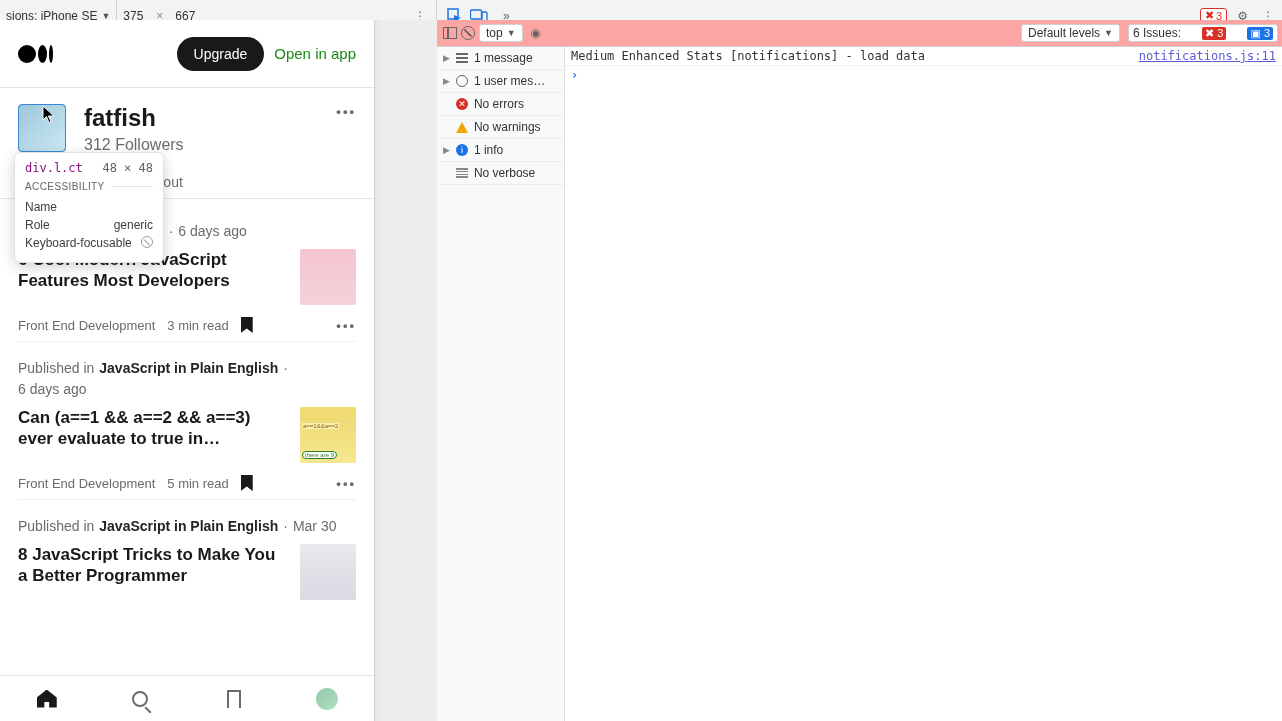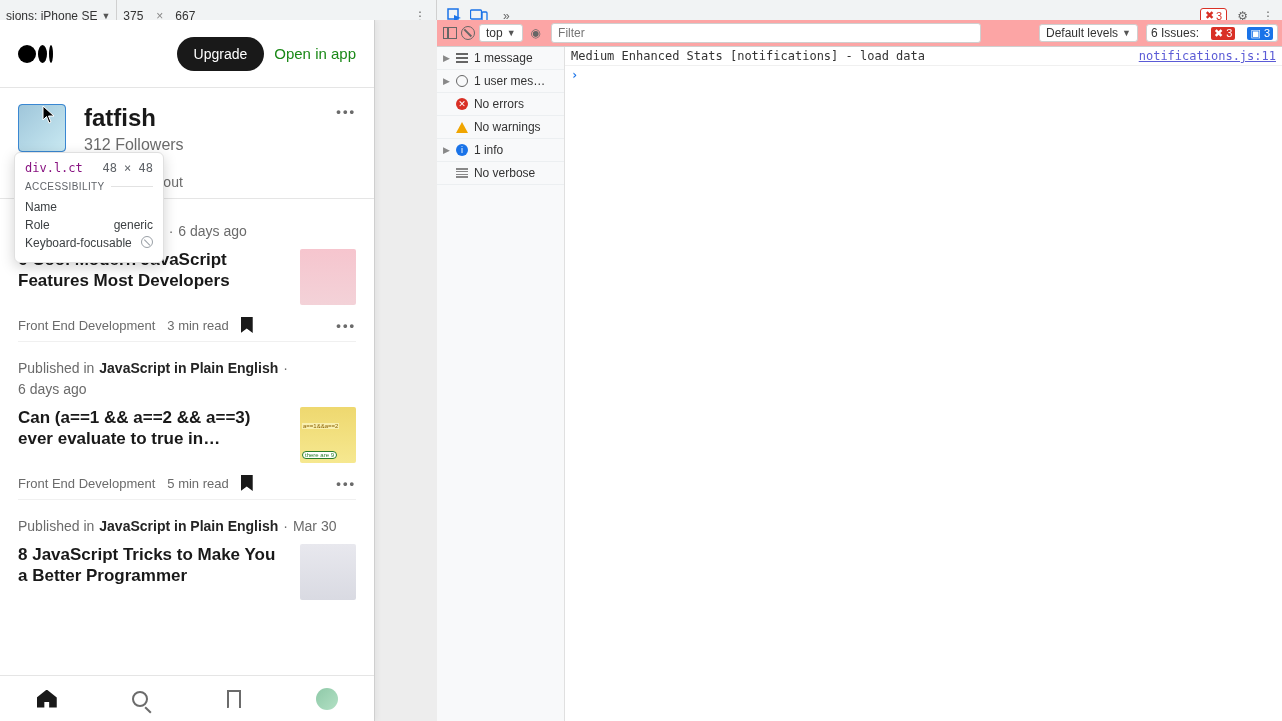--- a/index.html
+++ b/index.html
@@ -98,21 +98,21 @@
   .fb-no::after{content:"";position:absolute;left:1px;top:5px;width:10px;height:1.5px;background:#666;transform:rotate(45deg);}
   .fb-input {
     flex:0 0 430px;
     border:1px solid #cfcfcf; border-radius:3px;
     height:20px; padding:0 6px; font-size:12px; background:#fff;
     color:#333;
   }
   .fb-spacer { flex:1; }
   .levels { border:1px solid #cfcfcf; border-radius:3px; padding:1px 6px; background:#fff; color:#333; display:inline-flex; align-items:center; cursor:pointer; margin-right:8px;}
   .issues-chip {
-    display:inline-flex; align-items:center; gap:12px;
+    display:inline-flex; align-items:center; gap:21px;
     border:1px solid #cfcfcf; border-radius:3px; padding:1px 4px; background:#fff; margin-right:4px;
   }
   .mini-err{background:#d93025;color:#fff;border-radius:2px;padding:0 3px;font-size:11px;}
   .mini-info{background:#1a73e8;color:#fff;border-radius:2px;padding:0 3px;font-size:11px;}
 
   
   .console-body {
     position:absolute;
     left:437px; right:0; top:47px; bottom:0;
     display:flex;
@@ -320,21 +320,20 @@
 <div class="filter-bar">
   <div class="fb-left">
     <span class="panel-toggle"></span>
     <span class="fb-no"></span>
     <span class="fb-scope">
       <span>top</span>
         <span class="caret">▼</span>
     </span>
     <span class="fb-eye">◉</span>
   </div>
-  <input class="fb-input" placeholder="Filter" style="">
   <span class="fb-spacer"></span>
   <span class="levels">
     <span>Default levels</span>
       <span class="caret">▼</span>
   </span>
   <span class="issues-chip">
     <span>6 Issues:</span>
     <span class="mini-err">✖ <span>3</span></span>
     <span class="mini-info">▣ <span>3</span></span>
   </span>

